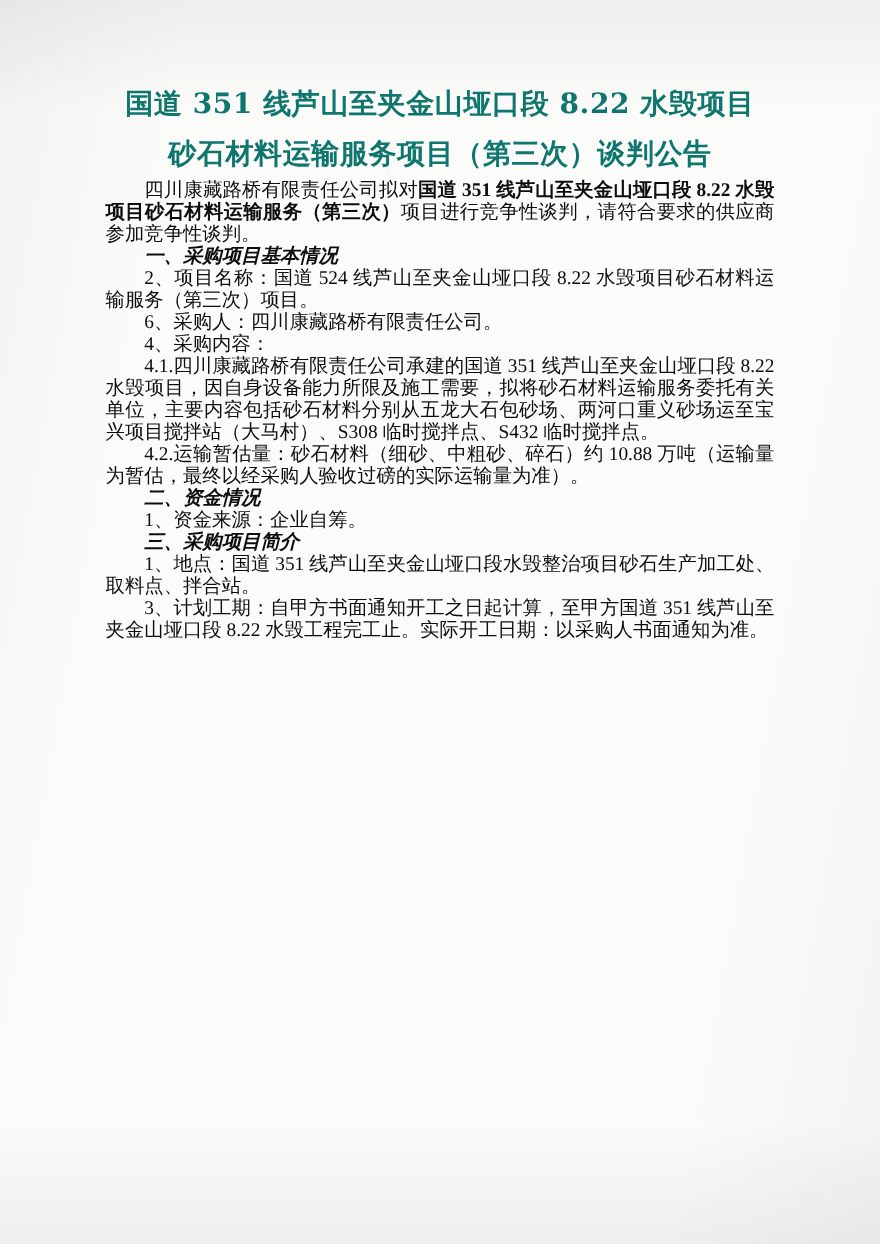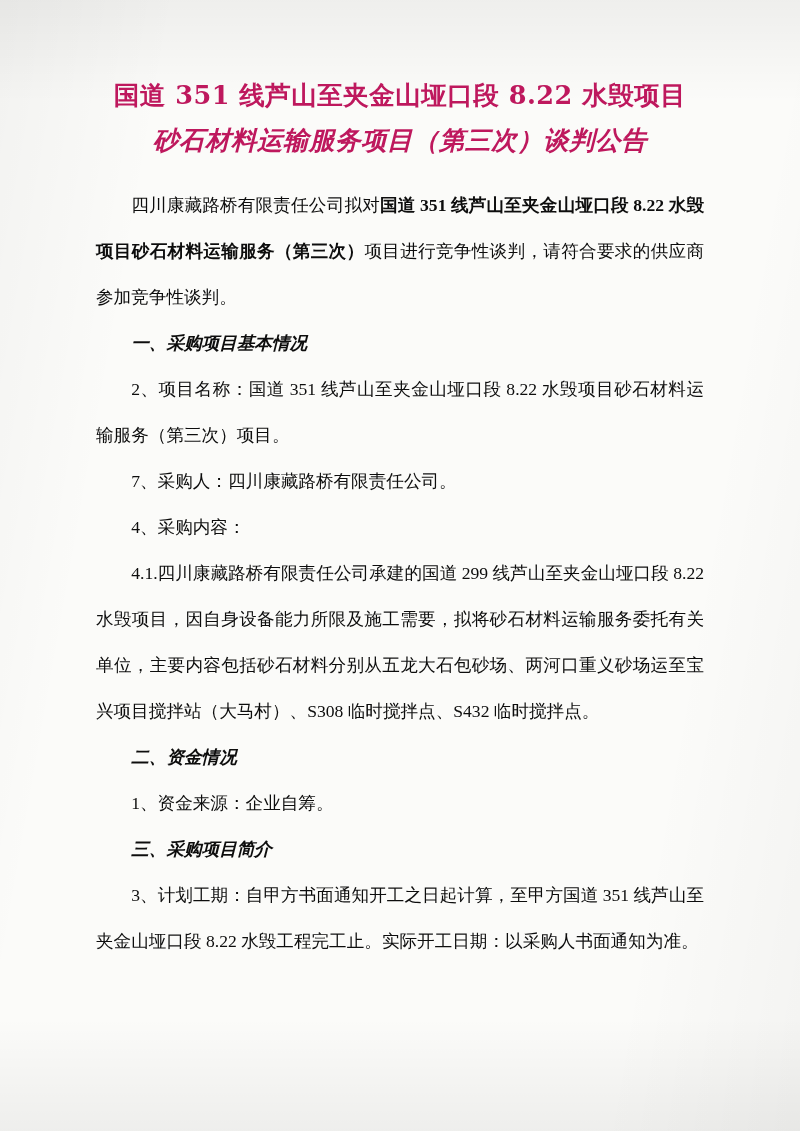--- a/index.html
+++ b/index.html
@@ -32,31 +32,29 @@
     left: 96px;
     top: 74px;
     width: 608px;
   }
   .title {
     text-align: center;
     font-weight: bold;
     font-size: 25.5px;
     line-height: 43px;
     letter-spacing: 0.5px;
-    color: #be185d;
+    color: #0f766e;
     font-family: "DejaVu Serif", "Liberation Serif", serif;
   }
   .title-line2 {
     margin-top: 2px;
-    font-style: italic;
   }
   .body {
-    margin-top: 20px;
     font-size: 17.6px;
-    line-height: 46px;
+    line-height: 20px;
     color: #0d0d0d;
     text-align: justify;
     text-justify: inter-ideograph;
   }
   p {
     margin: 0;
   }
   .indent2 {
     text-indent: 2em;
   }
@@ -81,26 +79,28 @@
     <div class="title blurA">
       <div>国道 351 线芦山至夹金山垭口段 8.22 水毁项目</div>
       <div class="title-line2">砂石材料运输服务项目（第三次）谈判公告</div>
     </div>
 
     <div class="body blurA">
 
       <p class="indent2"><span>四川康藏路桥有限责任公司拟对</span><span class="b">国道 351 线芦山至夹金山垭口段 8.22 水毁项目砂石材料运输服务（第三次）</span><span>项目进行竞争性谈判，请符合要求的供应商参加竞争性谈判。</span></p>
 
       <p class="heading">一、采购项目基本情况</p>
-      <p class="indent2">2、项目名称：国道 351 线芦山至夹金山垭口段 8.22 水毁项目砂石材料运输服务（第三次）项目。</p>
-      <p class="indent2">7、采购人：四川康藏路桥有限责任公司。</p>
+      <p class="indent2">2、项目名称：国道 524 线芦山至夹金山垭口段 8.22 水毁项目砂石材料运输服务（第三次）项目。</p>
+      <p class="indent2">6、采购人：四川康藏路桥有限责任公司。</p>
       <p class="indent2">4、采购内容：</p>
-      <p class="indent2">4.1.四川康藏路桥有限责任公司承建的国道 299 线芦山至夹金山垭口段 8.22 水毁项目，因自身设备能力所限及施工需要，拟将砂石材料运输服务委托有关单位，主要内容包括砂石材料分别从五龙大石包砂场、两河口重义砂场运至宝兴项目搅拌站（大马村）、S308 临时搅拌点、S432 临时搅拌点。</p>
+      <p class="indent2">4.1.四川康藏路桥有限责任公司承建的国道 351 线芦山至夹金山垭口段 8.22 水毁项目，因自身设备能力所限及施工需要，拟将砂石材料运输服务委托有关单位，主要内容包括砂石材料分别从五龙大石包砂场、两河口重义砂场运至宝兴项目搅拌站（大马村）、S308 临时搅拌点、S432 临时搅拌点。</p>
+      <p class="indent2">4.2.运输暂估量：砂石材料（细砂、中粗砂、碎石）约 10.88 万吨（运输量为暂估，最终以经采购人验收过磅的实际运输量为准）。</p>
 
       <p class="heading">二、资金情况</p>
       <p class="indent2">1、资金来源：企业自筹。</p>
 
       <p class="heading">三、采购项目简介</p>
+      <p class="indent2">1、地点：国道 351 线芦山至夹金山垭口段水毁整治项目砂石生产加工处、取料点、拌合站。</p>
       <p class="indent2">3、计划工期：自甲方书面通知开工之日起计算，至甲方国道 351 线芦山至夹金山垭口段 8.22 水毁工程完工止。实际开工日期：以采购人书面通知为准。</p>
 
     </div>
   </div>
 </div>
 
 </body></html>

